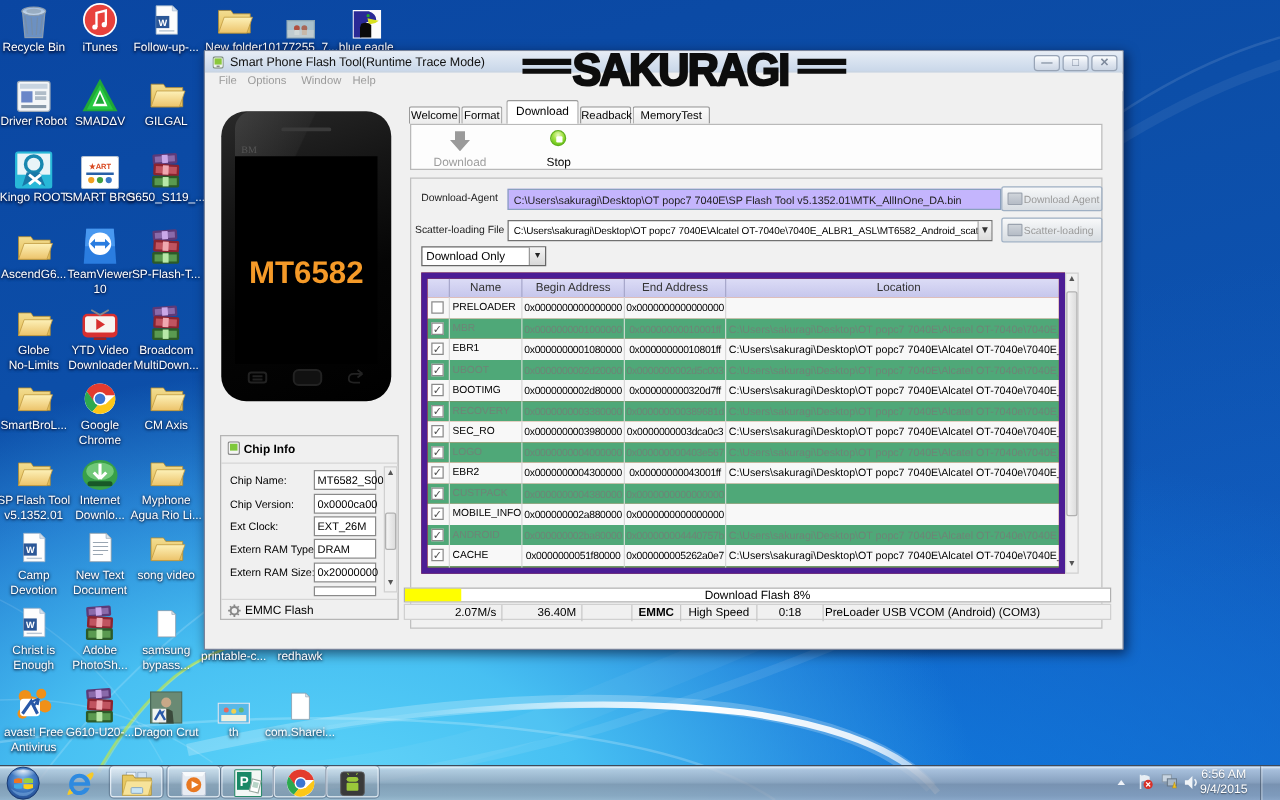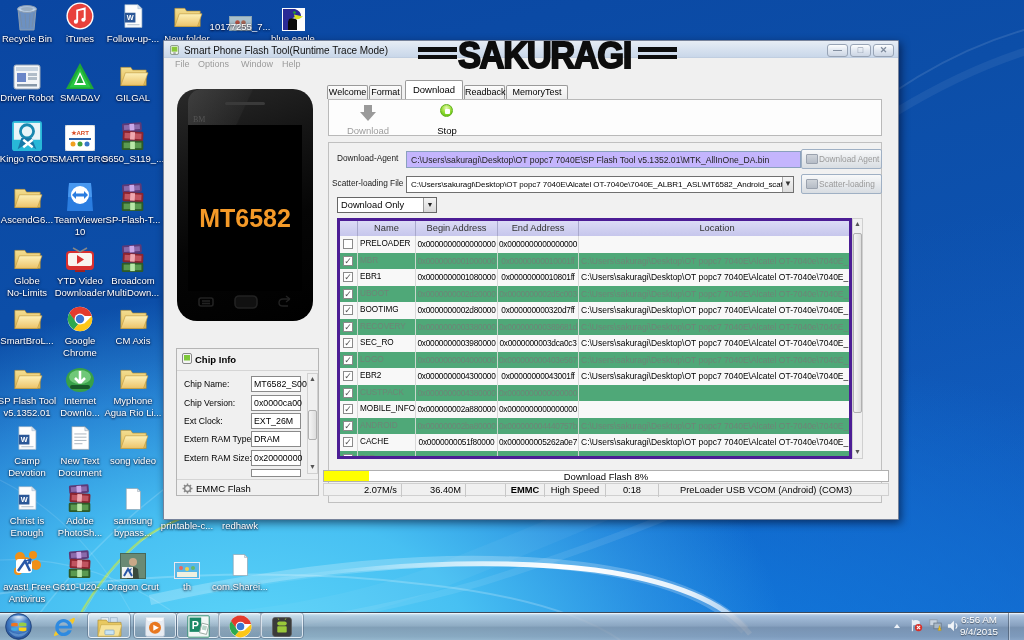--- a/index.html
+++ b/index.html
@@ -43,21 +43,21 @@
 #pbox{position:absolute;left:164px;top:101px;width:554px;height:361px;border:1px solid #c0c0c0;background:#f1f1f1}
 .flbl{position:absolute;font-size:8.3px;color:#222}
 #daf{position:absolute;left:242px;top:110px;width:395px;height:17px;background:#c4b5fd;border:1px solid #8aa0be;font-size:8.6px;line-height:16px;padding-left:4px;color:#222;white-space:nowrap;overflow:hidden}
 #scf{position:absolute;left:242px;top:135px;width:388px;height:17px;background:#fff;border:1px solid #707070;font-size:8px;letter-spacing:-0.08px;line-height:16px;padding-left:4px;color:#000;white-space:nowrap;overflow:hidden}
 #scarr{position:absolute;left:618px;top:136px;width:11px;height:15px;background:linear-gradient(#f5f5f5,#ddd);border-left:1px solid #aaa;font-size:8px;text-align:center;line-height:14px;color:#333}
 .rbtn{position:absolute;left:637px;width:81px;height:20px;border:1px solid #9fb0c4;border-radius:2px;background:linear-gradient(#f8f9fa,#e8ebee 48%,#d8dde2);font-size:8.3px;color:#9a9a9a;line-height:19px;text-align:left;padding-left:17px;white-space:nowrap;overflow:hidden}
 .rbtn i{position:absolute;left:4px;top:4px;width:12px;height:10px;background:linear-gradient(#cfd4da,#b5bcc6);border:1px solid #9aa2ae;border-radius:1px}
 #combo{position:absolute;left:173px;top:156px;width:100px;height:16px;border:1px solid #666;background:#fff;font-size:9.3px;line-height:15px;padding-left:3px}
 #combo b{position:absolute;right:0;top:0;width:13px;height:14px;background:linear-gradient(#f4f4f4,#d8d8d8);border-left:1px solid #999;font-weight:normal;font-size:7px;text-align:center;line-height:13px;color:#222}
 
-#tbl{position:absolute;left:173px;top:177px;width:515px;height:241px;background:#c2410c;border:3px solid #4c1d95;overflow:hidden}
+#tbl{position:absolute;left:173px;top:177px;width:515px;height:241px;background:#c2410c;border:5px solid #4c1d95;overflow:hidden}
 .trow{position:absolute;left:0;width:515px;height:16.5px;font-size:9.6px;white-space:nowrap}
 .trow div{position:absolute;top:0;height:16.5px;line-height:16px;overflow:hidden;border-right:1px solid #d8d8d8;padding:0 2px}
 .trow .c0{left:0;width:18px}.trow .c1{left:18px;width:58px;font-size:8.2px;padding:0 0 0 2px}.trow .c2{left:76px;width:82px;text-align:center;font-size:8.3px;letter-spacing:-0.25px;padding:0 1px}.trow .c3{left:158px;width:81px;text-align:center;font-size:8.3px;letter-spacing:-0.25px;padding:0 1px}.trow .c4{left:239px;width:276px;border-right:none;font-size:8.5px}
 .grn{background:#4fa878;color:#6e8577}
 .grn div{border-right:1px solid #c8d8cc}
 .wht{background:#f8f8f8;color:#000}
 #thead{position:absolute;left:0;top:0;width:515px;height:15px;background:linear-gradient(#dcdcf6,#c6c6ec);color:#333;font-size:9.3px}
 #thead div{position:absolute;top:0;height:15px;line-height:14px;text-align:center;border-right:1px solid #a8a8cc}
 .cb{position:absolute;left:3px;top:3px;width:10px;height:10px;background:#fff;border:1px solid #8a8a8a;font-size:9px;line-height:9px;text-align:center;color:#555}
 
@@ -202,21 +202,21 @@
       <svg width="23" height="15" viewBox="0 0 23 15">
         <rect width="23" height="15" fill="#8aa4b4"></rect>
         <rect x="1" y="1" width="21" height="10" fill="#a8c0cc"></rect>
         <rect x="1" y="8" width="21" height="6" fill="#c0ccd0"></rect>
         <circle cx="8.5" cy="6.5" r="2.3" fill="#b05040"></circle>
         <circle cx="14.5" cy="6.5" r="2.3" fill="#a86858"></circle>
         <rect x="6.5" y="8" width="4" height="4" fill="#d0d8d8"></rect>
         <rect x="12.5" y="8" width="4" height="4" fill="#c8b8a8"></rect>
       </svg>
     </div>
-<div class="lbl" style="left:202px;top:21px">10177255_7...</div>
+<div class="lbl" style="left:202px;top:33px">10177255_7...</div>
 <div class="ig" style="left:255px;top:-5px">
       <svg width="23" height="23" viewBox="0 0 23 23">
         <rect width="23" height="23" fill="#fcfcfc"></rect>
         <path d="M1 1 L13 1 Q19 3 19 8 L14 9 Q8 10 7 16 L7 22 L1 22 Z" fill="#2a2a96"></path>
         <path d="M12 6.5 L21 8.5 Q17 12 13 11 Z" fill="#d8e020"></path>
         <path d="M7 11 Q12 9 15 12 L15 22 L6 22 L6 14 Z" fill="#0a0a0a"></path>
         <circle cx="12.5" cy="4.5" r="1.3" fill="#28a828"></circle>
       </svg>
     </div>
 <div class="lbl" style="left:255px;top:33px">blue eagle</div>
@@ -688,21 +688,21 @@
  </div>
 
  <div id="prog">Download Flash 8%<i></i></div>
  <div id="stat">
   <span style="left:0;width:78px;text-align:right;padding-right:4px">2.07M/s</span>
   <span style="left:78px;width:64px;text-align:right;padding-right:4px">36.40M</span>
   <span style="left:142px;width:40px"></span>
   <span style="left:182px;width:39px;text-align:center;font-weight:bold">EMMC</span>
   <span style="left:221px;width:61px;text-align:center">High Speed</span>
   <span style="left:282px;width:53px;text-align:center">0:18</span>
-  <span style="left:352px;width:231px;padding-left:4px;border-right:none">PreLoader USB VCOM (Android) (COM3)</span>
+  <span style="left:332px;width:231px;padding-left:4px;border-right:none">PreLoader USB VCOM (Android) (COM3)</span>
  </div>
 
  <div id="saku">
   <div style="position:absolute;left:0;top:5px;width:39px;height:4.5px;background:#0d0d0d"></div>
   <div style="position:absolute;left:0;top:12.5px;width:39px;height:4.5px;background:#0d0d0d"></div>
   <span style="position:absolute;left:40px;top:-7px;font-size:36px;font-weight:bold;color:#0d0d0d;letter-spacing:-1.5px;transform:scale(0.96,1);transform-origin:0 0;-webkit-text-stroke:1.8px #0d0d0d">SAKURAGI</span>
   <div style="position:absolute;left:220px;top:5px;width:39px;height:4.5px;background:#0d0d0d"></div>
   <div style="position:absolute;left:220px;top:12.5px;width:39px;height:4.5px;background:#0d0d0d"></div>
  </div>
 </div>

